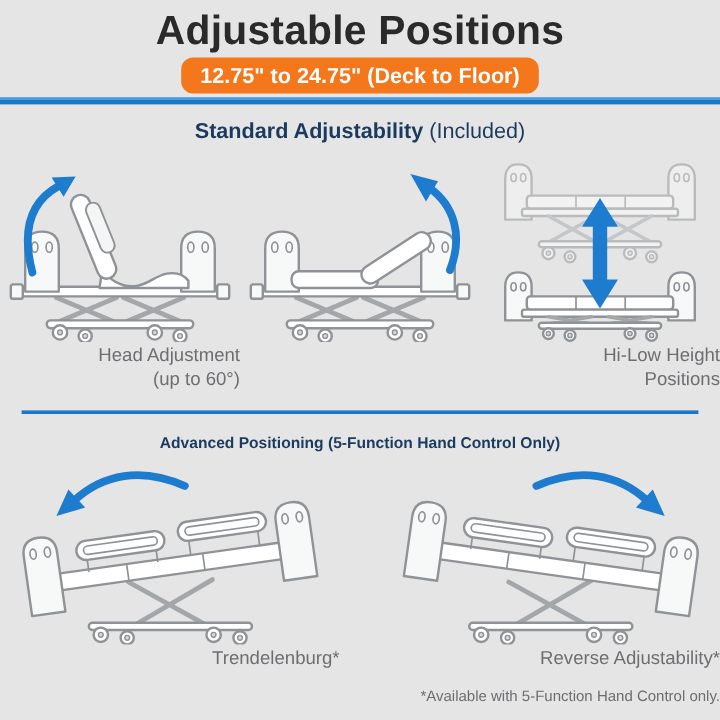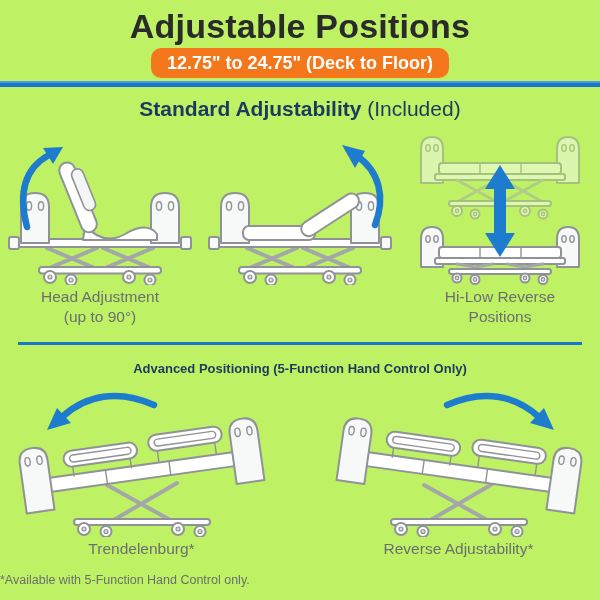--- a/index.html
+++ b/index.html
@@ -1,48 +1,48 @@
 <!DOCTYPE html>
 <html><head>
 <meta charset="utf-8">
 <style>
   html,body{margin:0;padding:0;background:#fff;}
   .page{
-    width:600px;height:600px;background:#bef264;overflow:hidden;
+    width:600px;height:600px;background:#e5e5e5;overflow:hidden;
     font-family:"Liberation Sans", sans-serif;color:#2A2A2A;
   }
   .page-title{
     margin:0;padding-top:6px;text-align:center;
     font-size:34px;line-height:40px;font-weight:bold;color:#2A2A2A;letter-spacing:.2px;
   }
   .badge{
     display:block;width:max-content;margin:2px auto 0;
     background:#F4771C;color:#fff;font-size:18px;line-height:22px;font-weight:bold;
     padding:4px 16px;border-radius:10px;
   }
   .divider-full{height:6px;margin-top:3px;background:linear-gradient(#4D9BDF 0 35%,#1B77C9 35% 100%);}
   .divider-thin{height:3px;background:#1B77C9;margin:16px 18px 0;}
   .section-heading{
-    margin:9px 0 0;text-align:center;font-size:21px;line-height:26px;
+    margin:9px 0 0;text-align:center;font-size:18px;line-height:26px;
     font-weight:normal;color:#1B3A5F;
   }
   .section-heading .bold{font-weight:bold;}
   .section-heading.advanced{margin-top:11px;font-size:13px;line-height:25px;font-weight:bold;}
   .row{display:flex;justify-content:center;}
   .row.standard{margin-top:5px;}
   .row.advanced{margin-top:4px;gap:34px;}
   .col3{width:200px;text-align:center;}
   .col2{width:286px;text-align:center;}
-  figure{margin:0;}
+  figure{margin:0;text-align:right;}
   .bed-svg{display:block;margin:0 auto;}
   .caption{
     font-size:15.5px;line-height:19.5px;color:#6D6E71;margin-top:2px;
   }
   .footnote{
-    text-align:left;font-size:12.5px;color:#6D6E71;margin-top:14px;
+    text-align:right;font-size:12.5px;color:#6D6E71;margin-top:14px;
   }
   
   .ln{fill:#fff;stroke:#8F9296;stroke-width:2;stroke-linejoin:round;}
   .ln-thin{fill:none;stroke:#8F9296;stroke-width:1.4;}
   .ln-fill{fill:#F7F8F8;stroke:#8F9296;stroke-width:2;stroke-linejoin:round;}
   .legs{fill:none;stroke:#A3A7AA;stroke-width:4;stroke-linecap:round;}
   .legs-sm{fill:none;stroke:#A3A7AA;stroke-width:3;stroke-linecap:round;}
   .hub{fill:#D9DADB;stroke:#8F9296;stroke-width:1.2;}
   .arrow-stroke{fill:none;stroke:#1E7CCE;stroke-width:6.5;stroke-linecap:round;}
   .arrow-fill{fill:#1E7CCE;}
@@ -95,21 +95,21 @@
             <rect x="100" y="102" width="44" height="12" rx="6" fill="#F4F5F5" stroke="#8F9296" stroke-width="1.6"></rect>
           </g>
 
           <g>
             <path class="arrow-stroke" d="M22 100 C12 62 22 40 44 28"></path>
             <polygon class="arrow-fill" points="58,20 48,37 38,21"></polygon>
           </g>
         </svg>
         <figcaption class="caption">
           <div>Head Adjustment</div>
-          <div>(up to 90°)</div>
+          <div>(up to 60°)</div>
         </figcaption>
       </figure>
     </div>
 
     <div class="col3">
       <figure>
         <svg class="bed-svg" width="190" height="158" viewBox="0 0 190 158">
 
           <path class="legs" d="M42 121 L92 142 M92 121 L42 142 M98 121 L148 142 M148 121 L98 142"></path>
           <rect class="ln" x="34" y="140" width="122" height="6.5" rx="3"></rect>
@@ -197,21 +197,21 @@
               <circle class="hub" cx="138" cy="152.5" r="1.8"></circle>
           </g>
 
           <g>
             <rect class="arrow-fill" x="89" y="60" width="12" height="48"></rect>
             <polygon class="arrow-fill" points="95,38 80,62 110,62"></polygon>
             <polygon class="arrow-fill" points="95,130 80,106 110,106"></polygon>
           </g>
         </svg>
         <figcaption class="caption">
-          <div>Hi-Low Reverse</div>
+          <div>Hi-Low Height</div>
           <div>Positions</div>
         </figcaption>
       </figure>
     </div>
   </div>
 
   <div class="divider-thin"></div>
 
   <h2 class="section-heading advanced"><span class="bold">Advanced Positioning (5-Function Hand Control Only)</span></h2>
 

